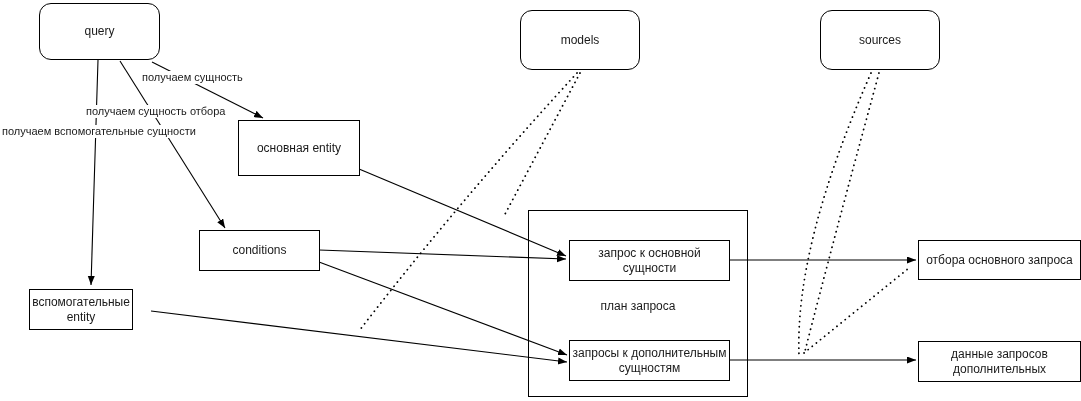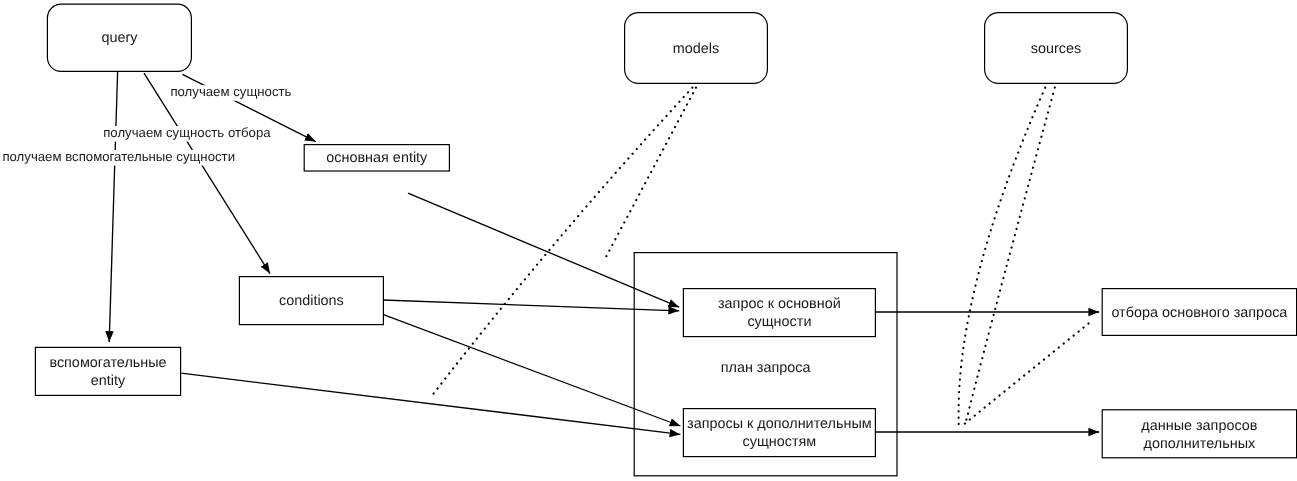--- a/index.html
+++ b/index.html
@@ -98,29 +98,29 @@
   </div>
 
   <div class="node rounded" style="left:520px; top:10px; width:120px; height:60px;">
     <span>models</span>
   </div>
 
   <div class="node rounded" style="left:820px; top:10px; width:120px; height:60px;align-items:center;">
     <span>sources</span>
   </div>
 
-  <div class="node" style="left:238px; top:120px; width:122px; height:23px;margin-left:15px;">
+  <div class="node" style="left:238px; top:120px; width:122px; height:56px;">
     <span>основная entity</span>
   </div>
 
   <div class="node" style="left:199px; top:230px; width:121px; height:41px;">
     <span>conditions</span>
   </div>
 
-  <div class="node" style="left:29px; top:289px; width:122px; height:41px;">
+  <div class="node" style="left:29px; top:289px; width:104px; height:41px;">
     <span>вспомогательные</span>
     <span>entity</span>
   </div>
 
   <div class="container-box" style="left:528px; top:210px; width:220px; height:187px;"></div>
 
   <div class="container-label" style="left:528px; top:299px; width:220px;">план запроса</div>
 
   <div class="node" style="left:569px; top:340px; width:161px; height:41px;">
     <span>запросы к дополнительным</span>

